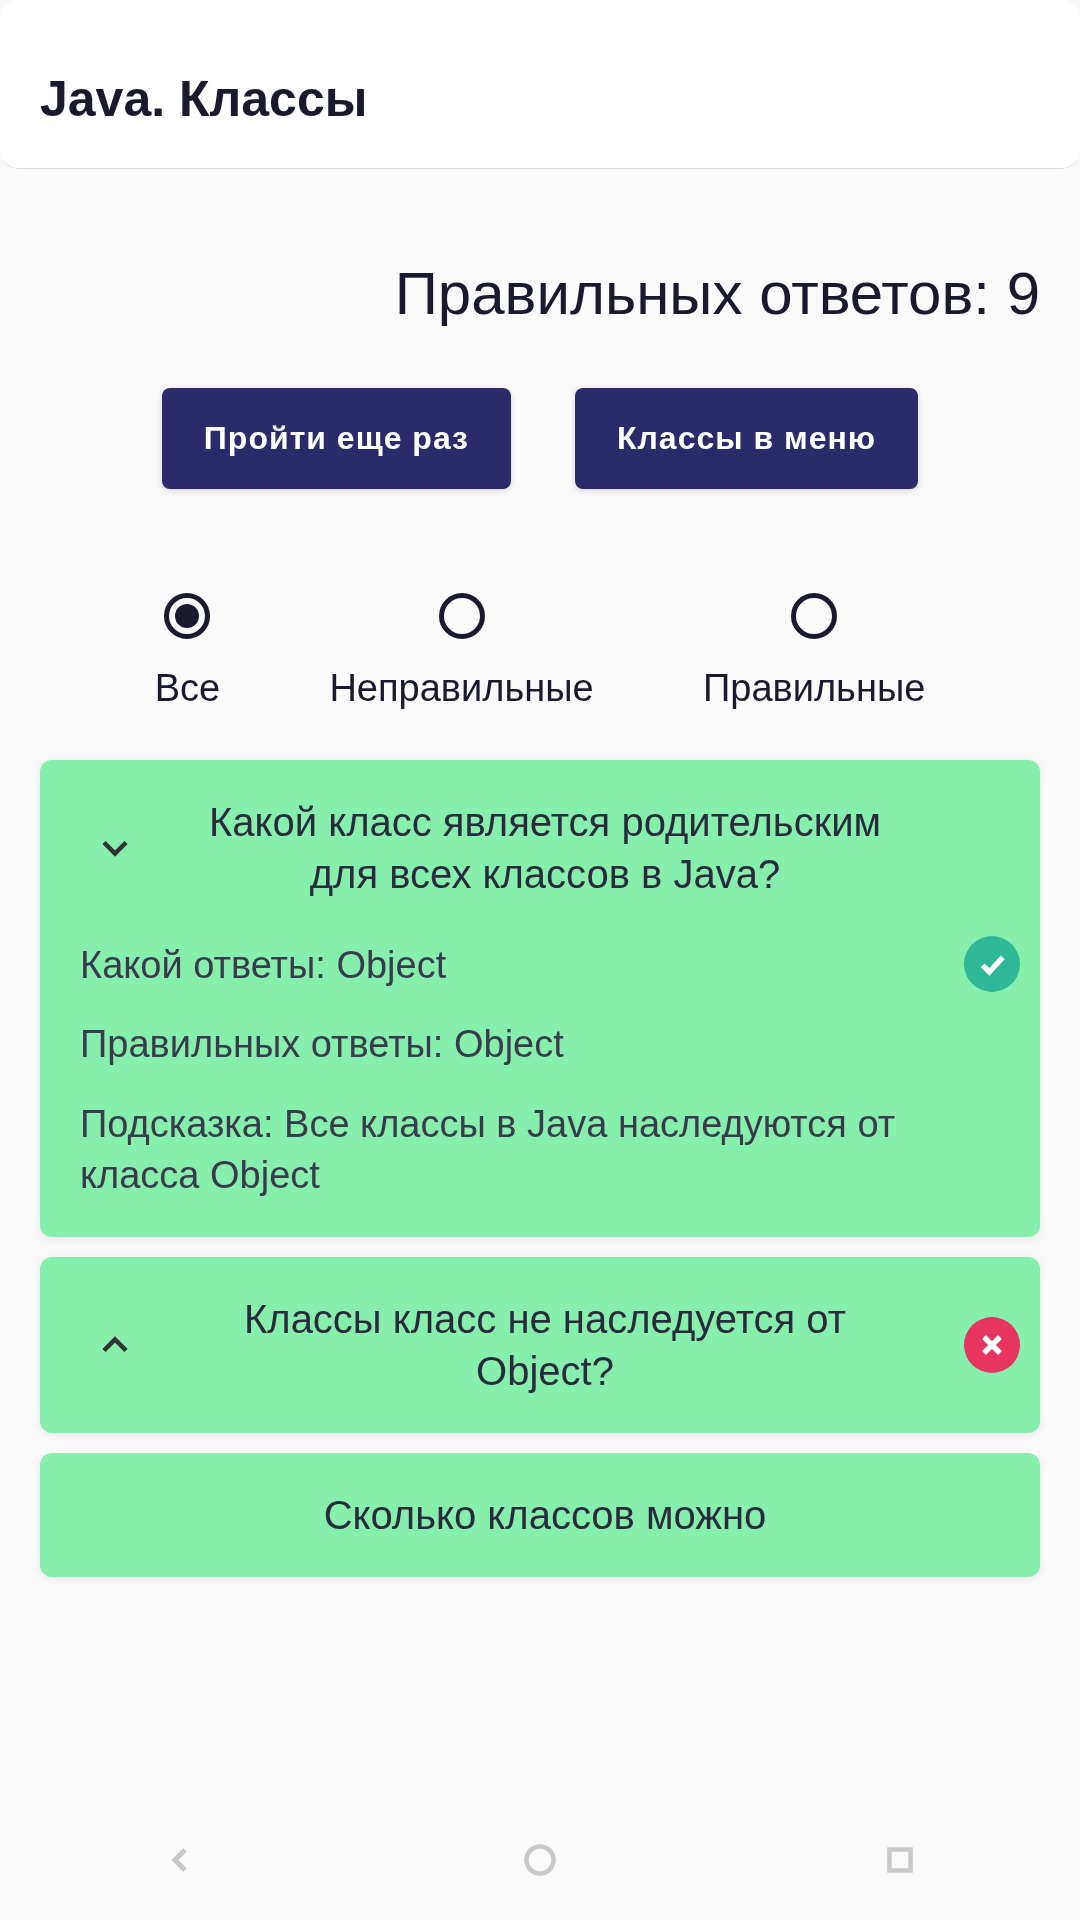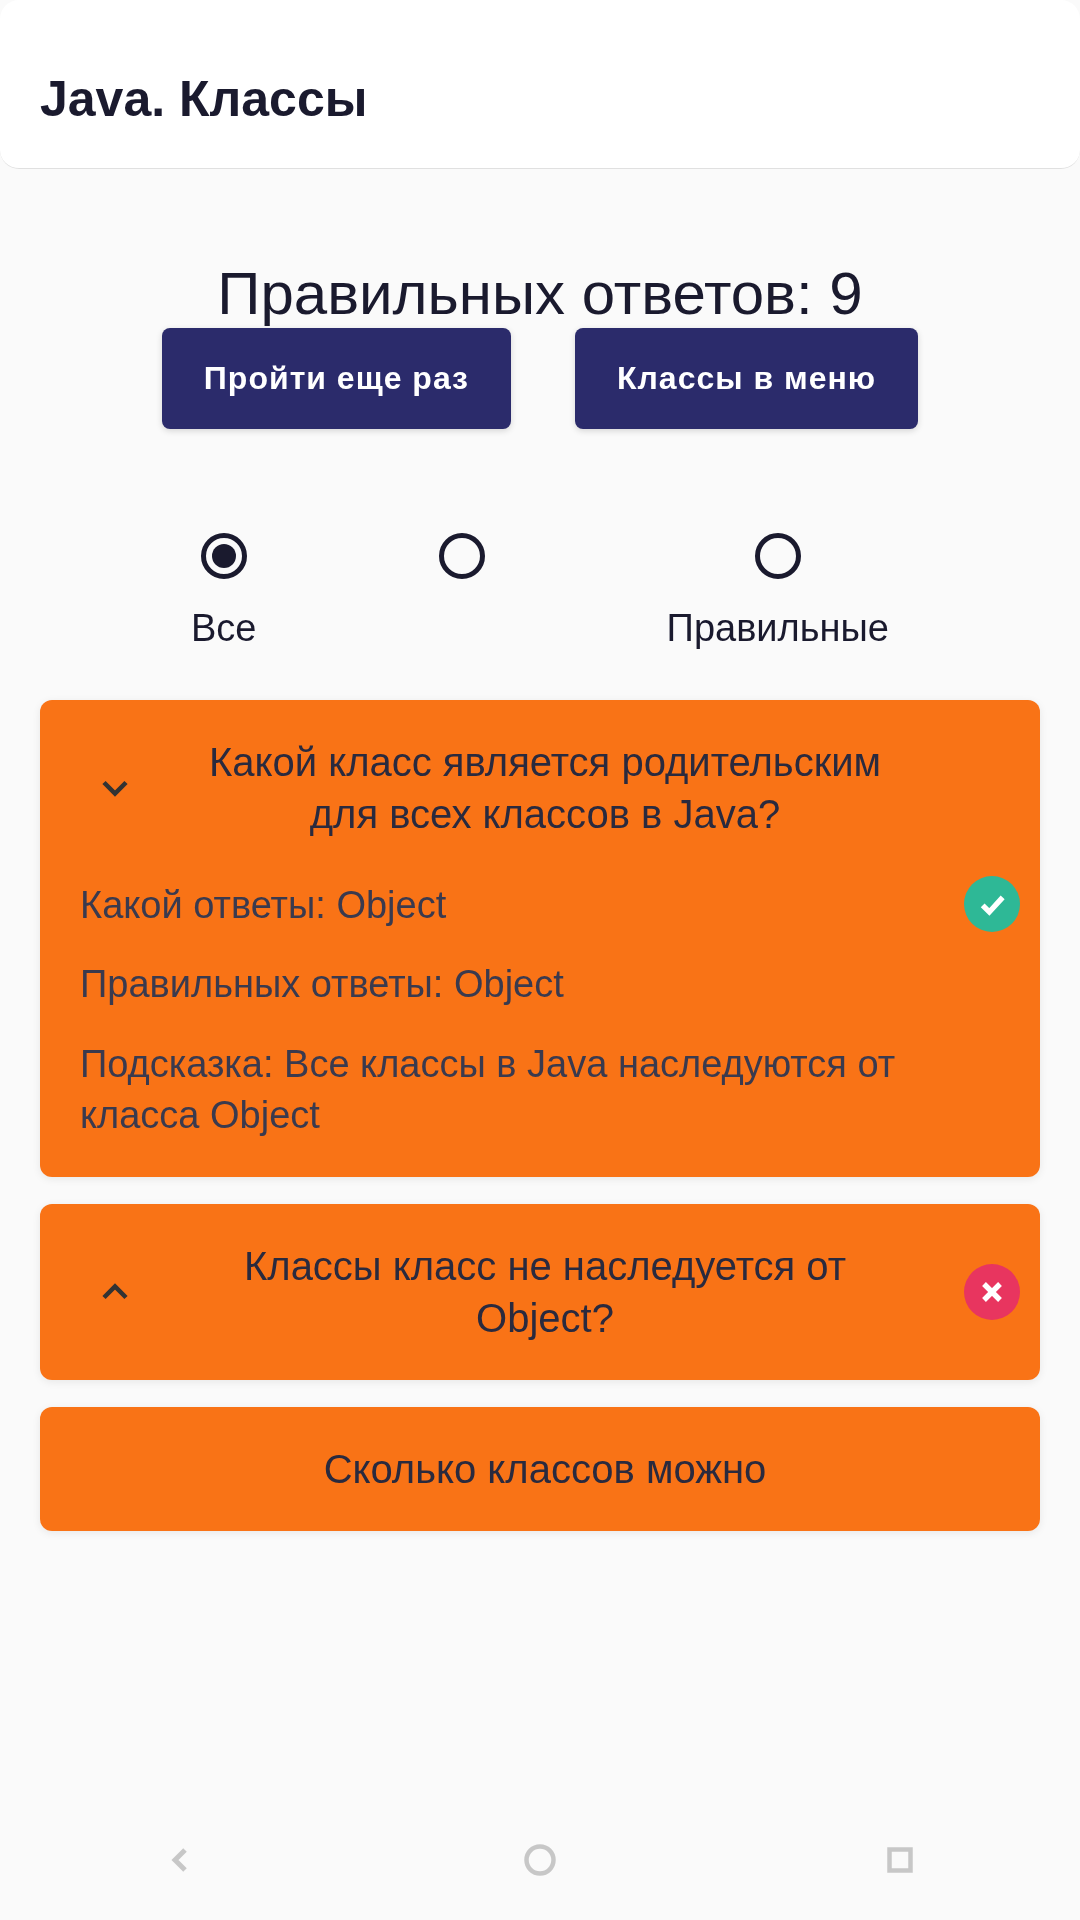--- a/index.html
+++ b/index.html
@@ -23,24 +23,25 @@
     }
     .header h1 {
       font-size: 50px;
       font-weight: 700;
       color: #1a1a2e;
     }
     .content {
       padding: 90px 40px 40px 40px;
     }
     .score {
-      text-align: center;
+      text-align: right;
       font-size: 60px;
       font-weight: 400;
       color: #1a1a2e;
+      margin-bottom: 60px;
     }
     .button-row {
       display: flex;
       justify-content: center;
       gap: 64px;
       margin-bottom: 104px;
     }
     .btn {
       background: #2b2b6b;
       color: #fff;
@@ -81,24 +82,24 @@
       height: 24px;
       background: #1a1a2e;
       border-radius: 50%;
     }
     .filter-label {
       font-size: 38px;
       color: #1a1a2e;
       text-align: center;
     }
     .card {
-      background: #f97316;
+      background: #86efac;
       border-radius: 12px;
       box-shadow: 0 2px 8px rgba(0,0,0,0.08);
-      margin-bottom: 27px;
+      margin-bottom: 20px;
       padding: 36px 20px;
       position: relative;
     }
     .card-header {
       display: flex;
       align-items: center;
       gap: 40px;
       padding: 0 30px;
     }
     .chevron {
@@ -202,20 +203,21 @@
     <button class="btn">Классы в меню</button>
   </div>
 
   <div class="filter-row">
     <div class="filter-option">
       <div class="radio selected"></div>
       <div class="filter-label">Все</div>
     </div>
     <div class="filter-option">
       <div class="radio"></div>
+      <div class="filter-label">Неправильные</div>
     </div>
     <div class="filter-option">
       <div class="radio"></div>
       <div class="filter-label">Правильные</div>
     </div>
   </div>
 
   <div class="card">
     <div class="card-header">
       <div class="chevron">

